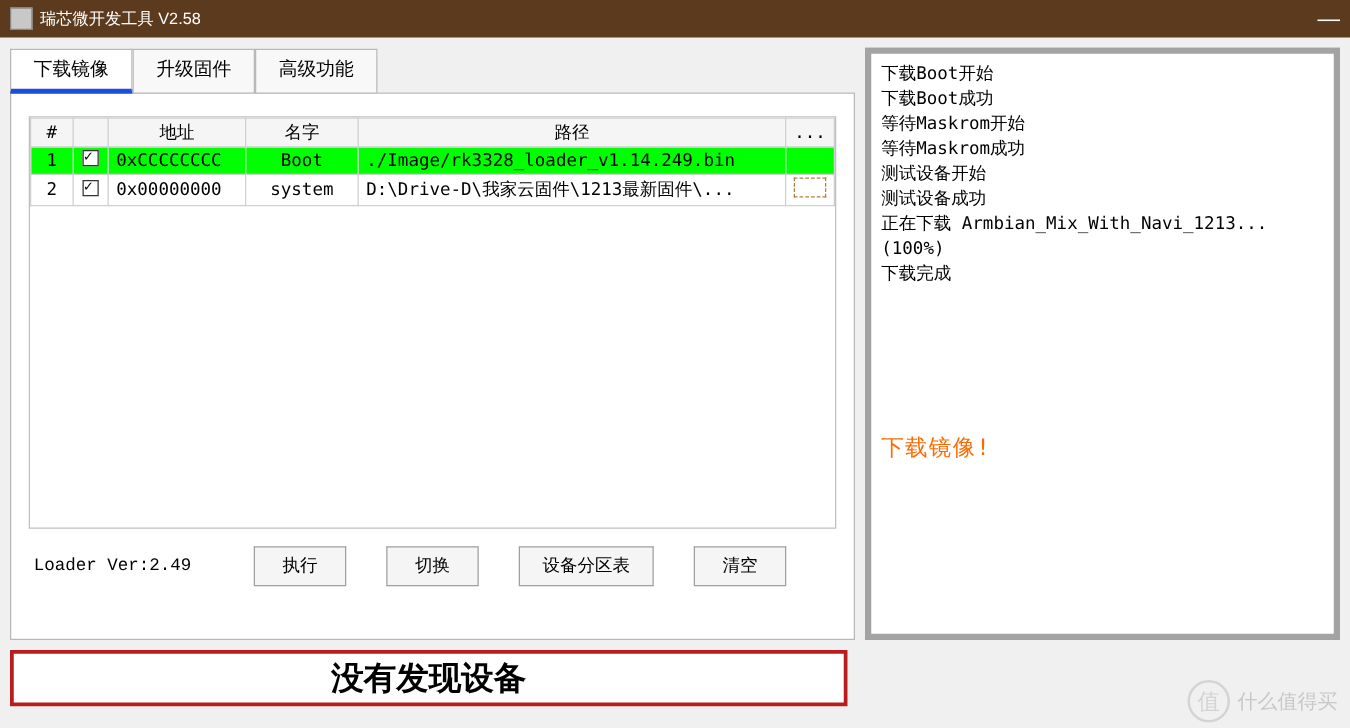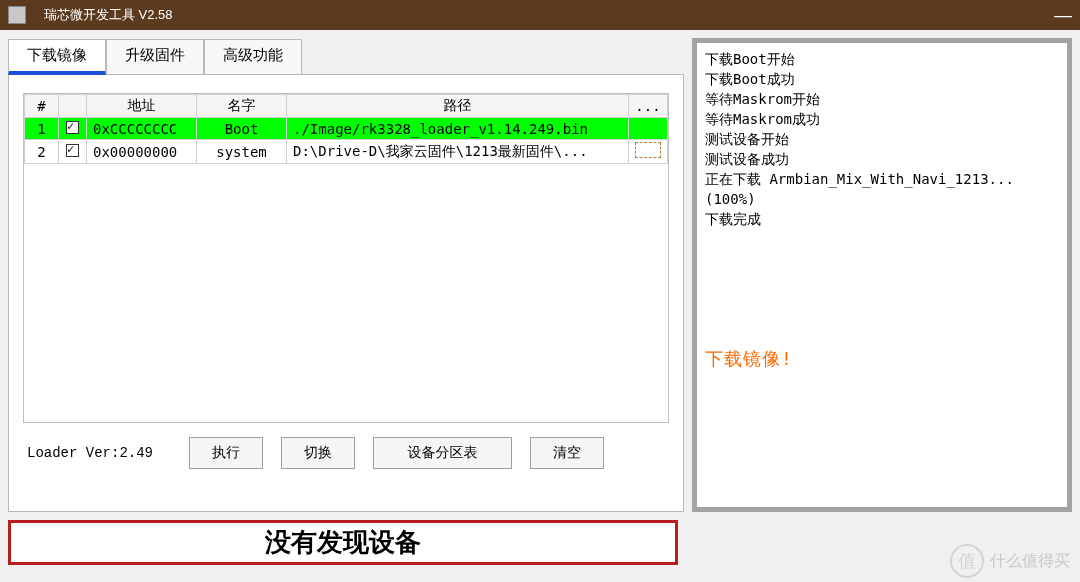--- a/index.html
+++ b/index.html
@@ -13,21 +13,21 @@
       position: relative;
     }
     .title-bar {
       background: #5b3a1e;
       color: #fff;
       height: 30px;
       line-height: 30px;
       padding: 0 8px;
       display: flex;
       align-items: center;
-      gap: 18px;
+      gap: 6px;
     }
     .title-bar .icon-box {
       width: 18px; height: 18px;
       background: #c8c8c8;
       display: inline-block;
       border: 1px solid #888;
     }
     .title-bar .spacer { flex: 1; }
     .title-bar .min { font-size: 18px; cursor: default; user-select:none; }
     .main-wrap {
@@ -113,40 +113,40 @@
       font-size:12px;
       color:#000;
     }
     .dotbox {
       border:1px dashed #b08040;
       width:26px; height:16px;
       display:inline-block;
     }
     .btn-row {
       display:flex;
-      gap:18px;
+      gap:32px;
       align-items:center;
       margin-top:14px;
       padding-left:4px;
     }
     .loader-ver {
       font-family: "Courier New", monospace;
       font-size:14px;
       margin-right:18px;
     }
     .btn {
       border:1px solid #a0a0a0;
       background:#f5f5f5;
       padding:6px 0;
       width:74px;
       text-align:center;
       font-size:14px;
       cursor:default;
     }
-    .btn.wide { width:139px; }
+    .btn.wide { width:108px; }
     .right-panel {
       width: 380px;
       border: 5px solid #a3a3a3;
       background:#fff;
       margin:8px 8px 8px 0;
       padding:6px 8px;
       font-family: SimSun, monospace;
       font-size:14px;
       line-height:20px;
     }

